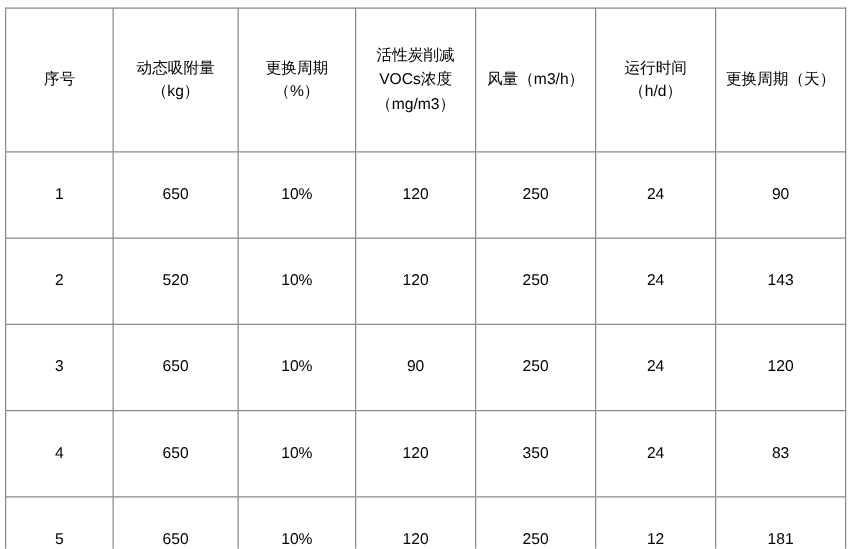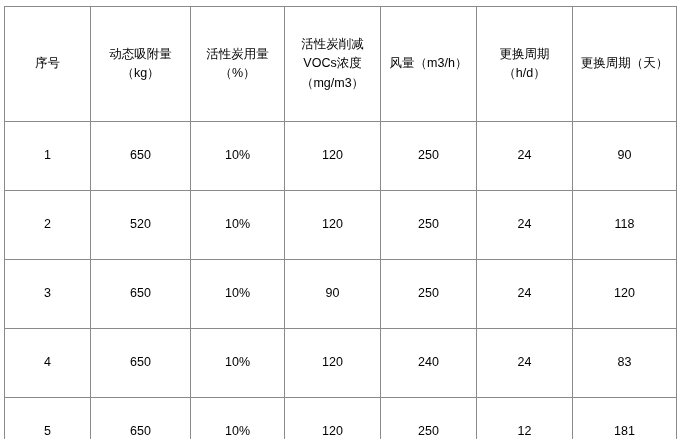--- a/index.html
+++ b/index.html
@@ -64,61 +64,61 @@
         <col class="c2">
         <col class="c3">
         <col class="c4">
         <col class="c5">
         <col class="c6">
     </colgroup>
     <thead>
       <tr>
         <td>序号</td>
         <td>动态吸附量（kg）</td>
-        <td>活性炭用量（%）</td>
+        <td>更换周期（%）</td>
         <td>活性炭削减VOCs浓度（mg/m3）</td>
         <td>风量（m3/h）</td>
-        <td>更换周期（h/d）</td>
+        <td>运行时间（h/d）</td>
         <td>更换周期（天）</td>
       </tr>
     </thead>
     <tbody>
       <tr>
         <td>1</td>
         <td>650</td>
         <td>10%</td>
         <td>120</td>
         <td>250</td>
         <td>24</td>
         <td>90</td>
       </tr>
       <tr>
         <td>2</td>
         <td>520</td>
         <td>10%</td>
         <td>120</td>
         <td>250</td>
         <td>24</td>
-        <td>118</td>
+        <td>143</td>
       </tr>
       <tr>
         <td>3</td>
         <td>650</td>
         <td>10%</td>
         <td>90</td>
         <td>250</td>
         <td>24</td>
         <td>120</td>
       </tr>
       <tr>
         <td>4</td>
         <td>650</td>
         <td>10%</td>
         <td>120</td>
-        <td>240</td>
+        <td>350</td>
         <td>24</td>
         <td>83</td>
       </tr>
       <tr>
         <td>5</td>
         <td>650</td>
         <td>10%</td>
         <td>120</td>
         <td>250</td>
         <td>12</td>

